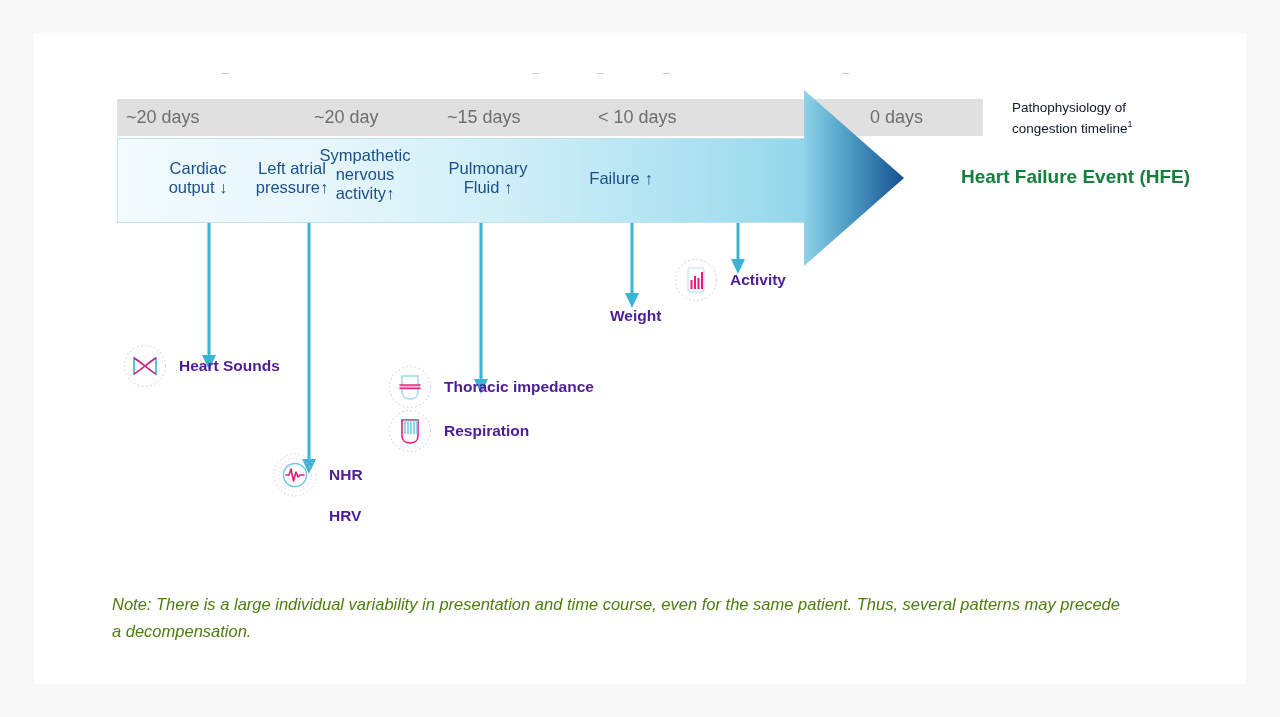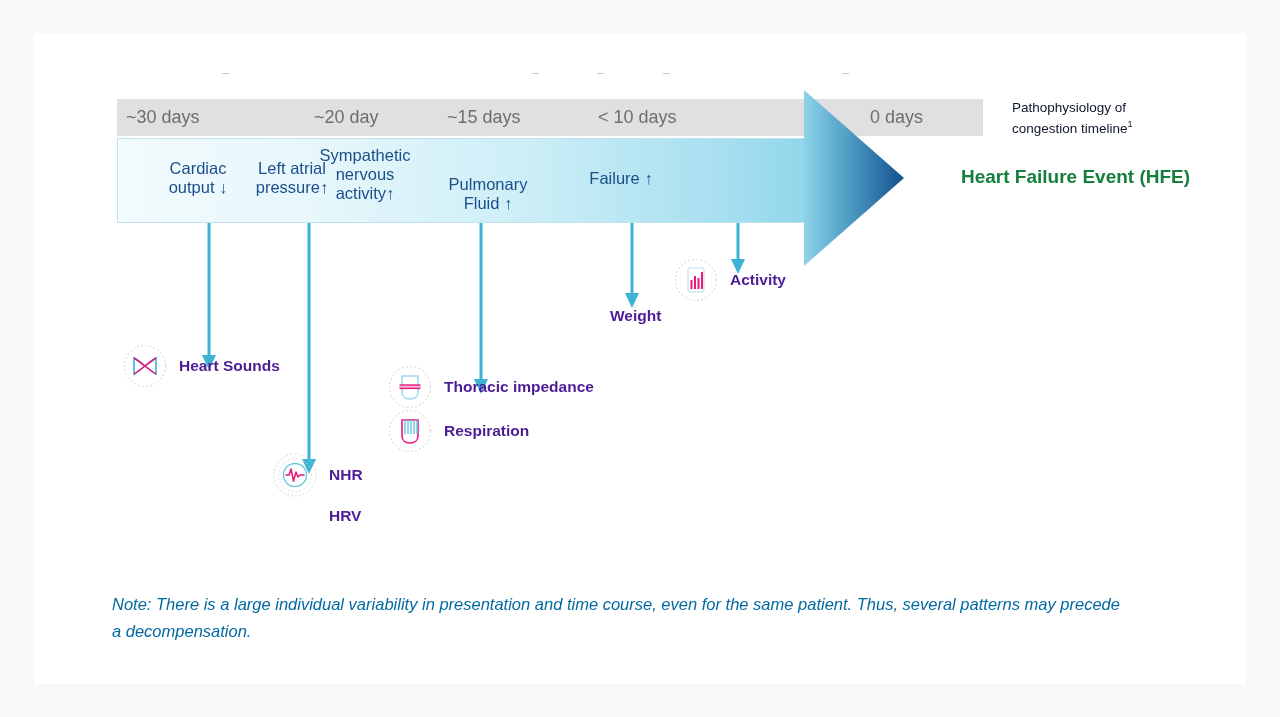--- a/index.html
+++ b/index.html
@@ -152,41 +152,41 @@
 
   
   .note {
     position: absolute;
     left: 78px;
     top: 558px;
     width: 1010px;
     font-size: 16.5px;
     line-height: 27px;
     font-style: italic;
-    color: #0369a1;
+    color: #4d7c0f;
   }
 </style>
 </head>
 <body>
 
 <div class="card">
  <div class="stage">
 
   <div class="tick-row">
     <div class="tick" style="left:188px"></div>
     <div class="tick" style="left:498px"></div>
     <div class="tick" style="left:563px"></div>
     <div class="tick" style="left:629px"></div>
     <div class="tick" style="left:808px"></div>
   </div>
 
   <div class="header-bar"></div>
   <div class="header-bar-right"></div>
 
-  <div class="hdr-label" style="left:92px">~30 days</div>
+  <div class="hdr-label" style="left:92px">~20 days</div>
   <div class="hdr-label" style="left:280px">~20 day</div>
   <div class="hdr-label" style="left:413px">~15 days</div>
   <div class="hdr-label" style="left:564px">&lt; 10 days</div>
   <div class="hdr-label" style="left:836px">0 days</div>
 
   <div class="side-note">
     <span>Pathophysiology of</span><br>
     <span>congestion timeline</span><sup>1</sup>
   </div>
 
@@ -209,21 +209,21 @@
   </div>
   <div class="band-label" style="left:190px; top:126px; width:136px;">
     <span>Left atrial</span><br>
     <span>pressure↑</span>
   </div>
   <div class="band-label" style="left:263px; top:113px; width:136px;">
     <span>Sympathetic</span><br>
     <span>nervous</span><br>
     <span>activity↑</span>
   </div>
-  <div class="band-label" style="left:390px; top:126px; width:128px;margin-top:16px;">
+  <div class="band-label" style="left:390px; top:126px; width:128px;">
     <span>Pulmonary</span><br>
     <span>Fluid ↑</span>
   </div>
   <div class="band-label" style="left:531px; top:136px; width:112px;">
     <span>Failure ↑</span>
   </div>
 
   <div class="hfe-title">Heart Failure Event (HFE)</div>
 
   <svg class="drop" style="left:165px; top:190px;" width="20" height="148" viewBox="0 0 20 148">

